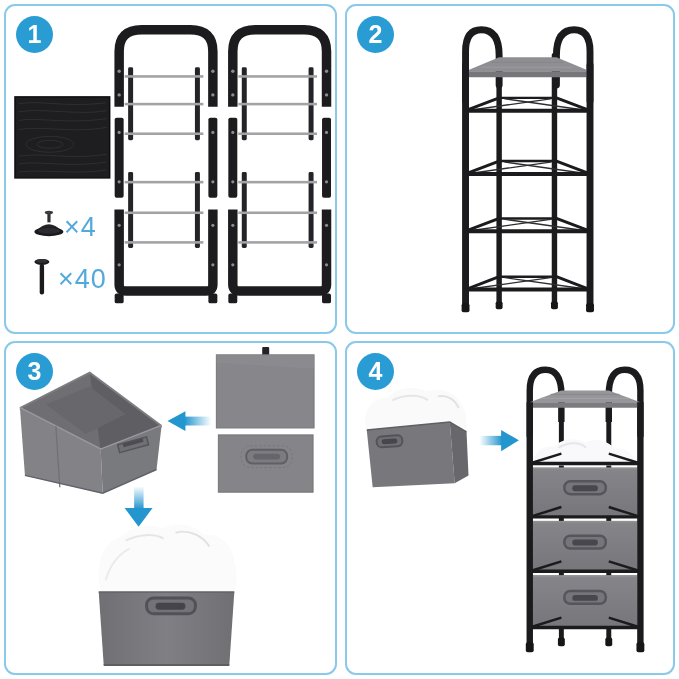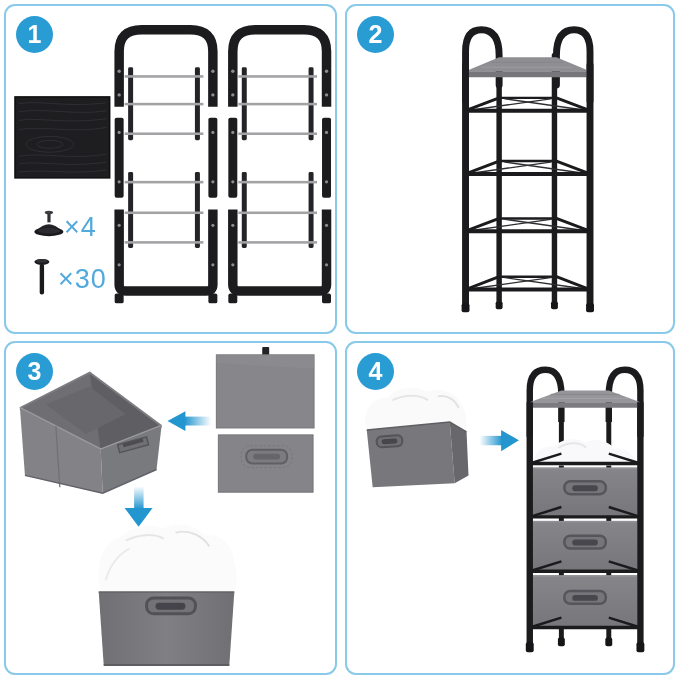--- a/index.html
+++ b/index.html
@@ -22,21 +22,21 @@
 </head>
 <body>
 
 <div class="board">
 
   <section class="panel" id="panel-1">
     <div class="badge">
       <span>1</span>
     </div>
     <div class="count-label" id="label-casters">×4</div>
-    <div class="count-label" id="label-screws">×30</div>
+    <div class="count-label" id="label-screws">×40</div>
     <svg viewBox="0 0 330 330" preserveAspectRatio="none">
       <defs>
         <g id="sideframe1">
           <path d="M7.5,86 V30 Q7.5,8 30,8 H79 Q101.5,8 101.5,30 V86" fill="none" stroke="#1c1c1e" stroke-width="9.5"></path>
           <circle cx="7.5" cy="50" r="1.7" fill="#8d8d91"></circle>
             <circle cx="7.5" cy="74" r="1.7" fill="#8d8d91"></circle>
           <circle cx="101.5" cy="50" r="1.7" fill="#8d8d91"></circle>
             <circle cx="101.5" cy="74" r="1.7" fill="#8d8d91"></circle>
           <rect x="16.5" y="46" width="5" height="74" rx="1.5" fill="#242428"></rect>
           <rect x="83.5" y="46" width="5" height="74" rx="1.5" fill="#242428"></rect>

